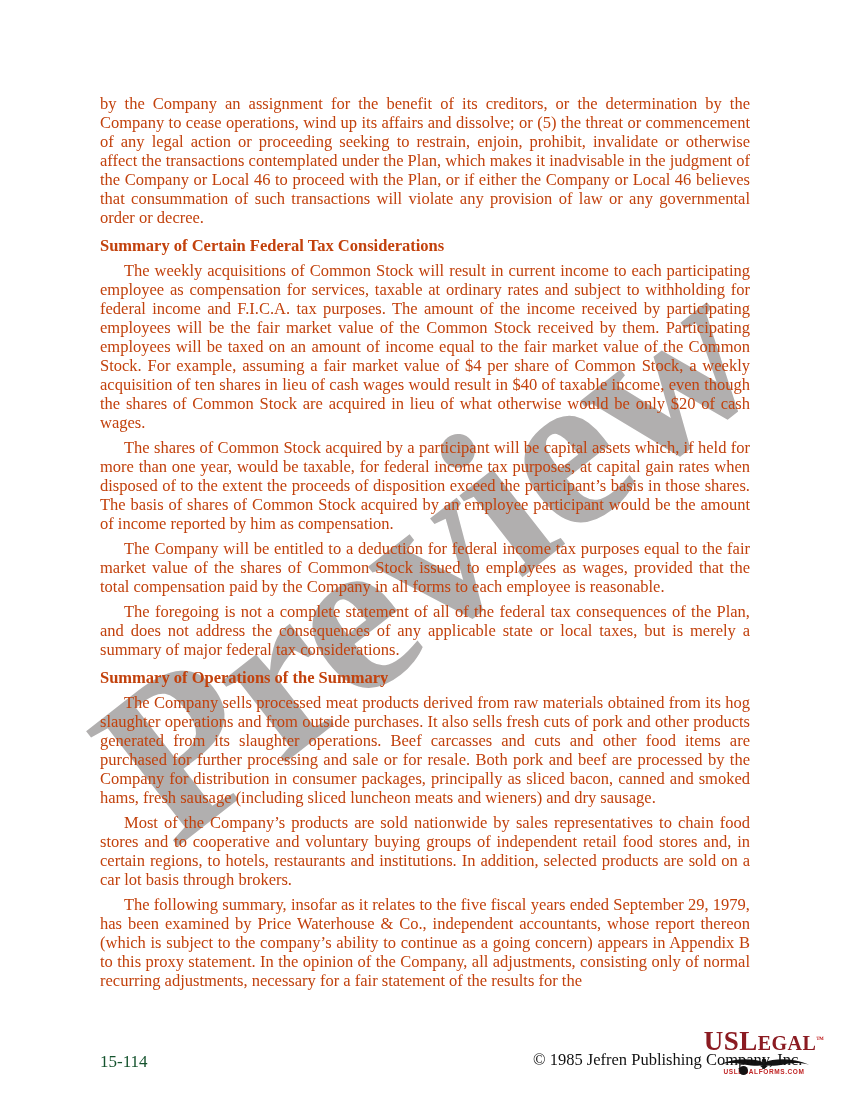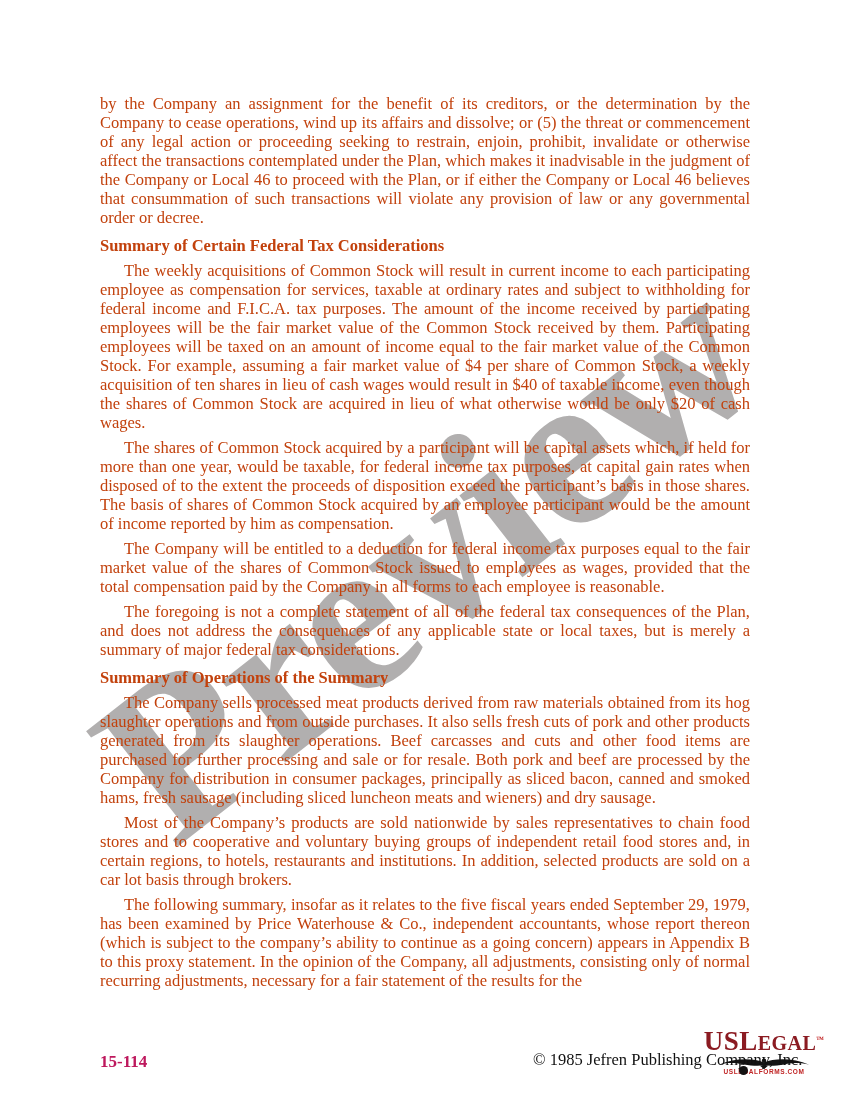--- a/index.html
+++ b/index.html
@@ -42,21 +42,21 @@
   .content h3{
     font-size:16.5px;
     line-height:19px;
     margin:9px 0 6px 0;
     font-weight:bold;
     text-align:left;
   }
 
   .page-number{
     position:absolute;left:100px;top:1052px;
-    font-size:17px;font-weight:bold;color:#be185d;z-index:2;
+    font-size:17px;font-weight:normal;color:#14532d;z-index:2;
   }
   .copyright{
     position:absolute;left:533px;top:1050px;
     font-size:16.5px;color:#111;z-index:3;white-space:nowrap;
   }
 
   
   .logo{
     position:absolute;left:703px;top:1028px;width:122px;z-index:2;
     text-align:center;

